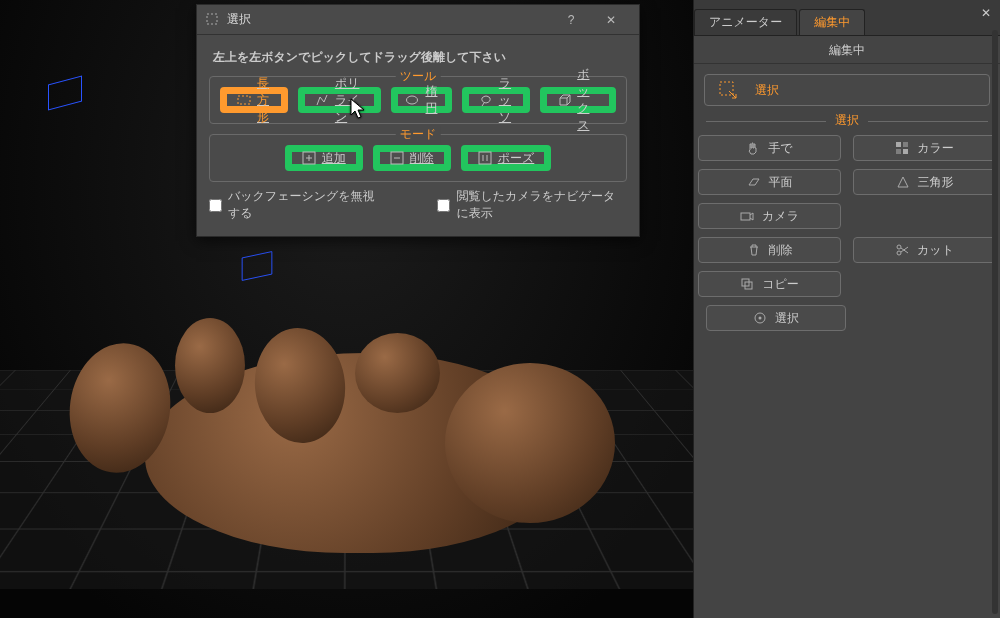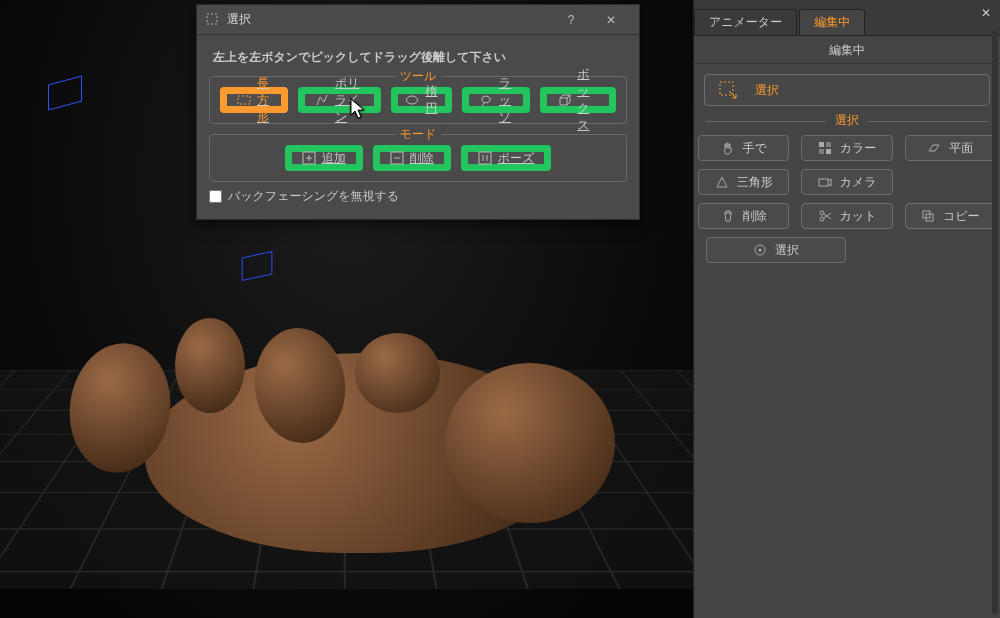--- a/index.html
+++ b/index.html
@@ -110,21 +110,21 @@
     color:#ff9a2e; cursor:pointer; background:#474747;
   }
   .bigbtn .ico { width:18px; height:18px; display:inline-flex; align-items:center; justify-content:center; }
 
   .section-label { color:#ff9a2e; text-align:center; margin:6px 0 4px; position:relative; }
   .section-label::before, .section-label::after{
     content:""; position:absolute; top:50%; width:120px; height:1px; background:#6a6a6a;
   }
   .section-label::before{ left:12px; } .section-label::after{ right:12px; }
 
-  .grid2 { display:grid; grid-template-columns: 1fr 1fr 1fr; gap:8px 12px; padding: 2px 4px 6px; }
+  .grid2 { display:grid; grid-template-columns: 1fr 1fr; gap:8px 12px; padding: 2px 4px 6px; }
   .grid1 { display:grid; grid-template-columns: 1fr; gap:8px; padding: 2px 12px 6px; }
   .pbutton {
     height:26px; border:1px solid #6d6d6d; border-radius:4px; background:#4a4a4a;
     display:flex; align-items:center; justify-content:center; gap:8px;
     color:#ccc; cursor:pointer;
   }
   .pbutton .ico { width:14px; height:14px; display:inline-flex; align-items:center; justify-content:center; opacity:.85; }
 
   
   .cursor { position:absolute; left:350px; top:98px; width:16px; height:22px; pointer-events:none; z-index:50;}
@@ -244,20 +244,24 @@
           <span>ポーズ</span>
         </div>
       </div>
     </fieldset>
 
     <div class="checks">
       <label class="chk">
         <input type="checkbox" style="">
         <span>バックフェーシングを無視する</span>
       </label>
+      <label class="chk">
+        <input type="checkbox" style="">
+        <span>閲覧したカメラをナビゲータに表示</span>
+      </label>
     </div>
   </div>
 </div>
 
 <div class="cursor">
   <svg width="16" height="22" viewBox="0 0 16 22">
       <path d="M1 1 L1 17 L5 13 L8 20 L11 19 L8 12 L14 12 Z" fill="#fff" stroke="#000"></path>
     </svg>
 </div>
 

